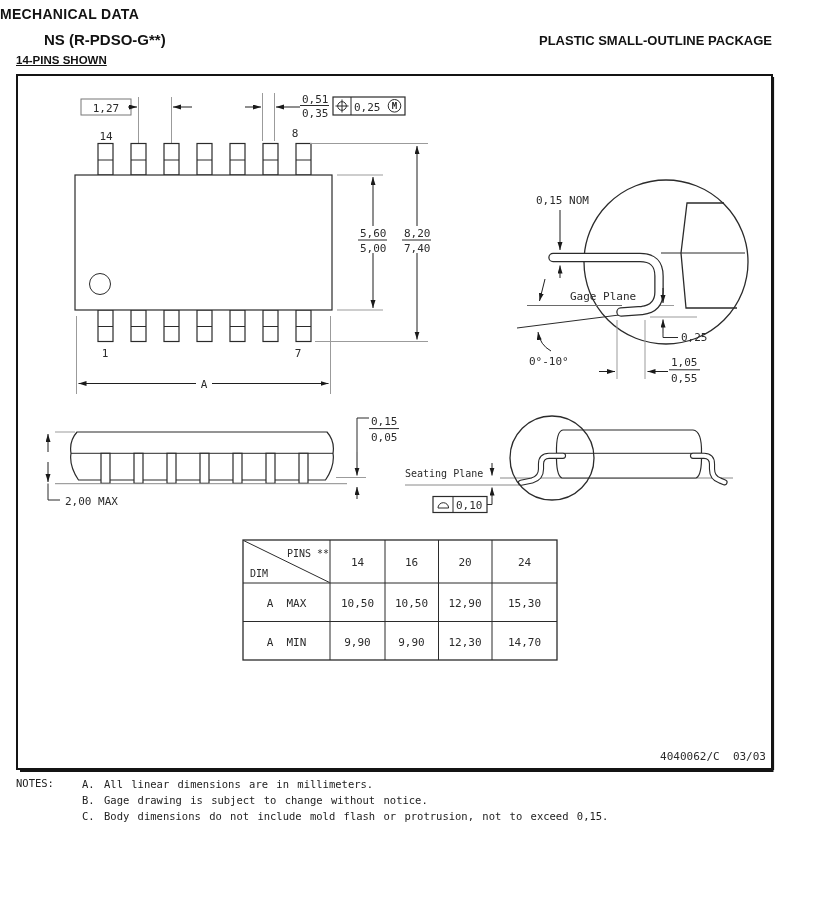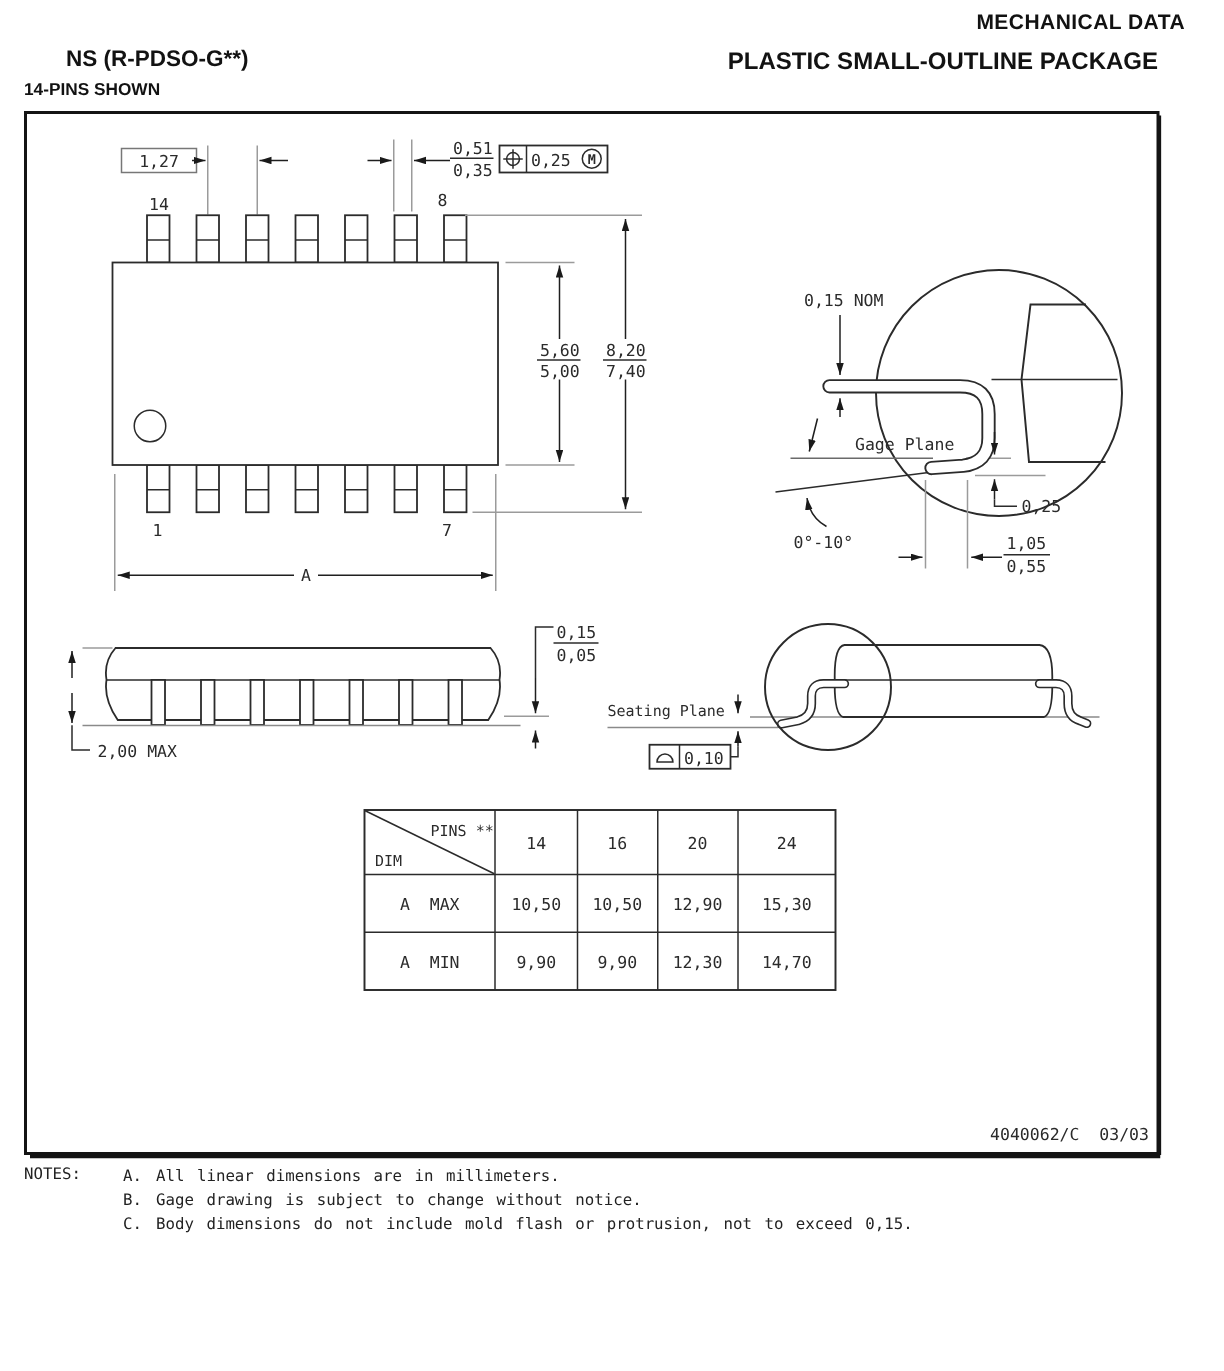--- a/index.html
+++ b/index.html
@@ -1,22 +1,22 @@
 <!DOCTYPE html>
 <html><head>
 <meta charset="utf-8">
 <style>
   html,body{margin:0;padding:0;background:#fff;}
   #page{position:relative;width:816px;height:914px;background:#fff;overflow:hidden;
         font-family:"Liberation Sans",sans-serif;color:#111;}
   .hdr{position:absolute;font-weight:bold;color:#121212;}
-  #title{top:6px;left:0;width:790px;text-align:right;font-size:14px;letter-spacing:.3px;}
+  #title{top:6px;left:0;width:790px;text-align:left;font-size:14px;letter-spacing:.3px;}
   #pkgcode{top:31px;left:16px;font-size:15px;margin-left:28px;}
-  #pinsshown{top:54px;left:16px;font-size:11.5px;}
-  #pkgtype{top:33px;right:44px;font-size:16px;}
+  #pinsshown{top:54px;left:16px;font-size:11.5px;text-decoration:underline;}
+  #pkgtype{top:33px;right:44px;font-size:13px;}
   svg{position:absolute;top:0;left:0;}
   svg text{font-family:"DejaVu Sans Mono",monospace;fill:#2b2b2b;white-space:pre;}
   .t11{font-size:11px;}
   .t10{font-size:10px;}
   .t9{font-size:9px;font-weight:bold;}
   .mid{text-anchor:middle;}
   .end{text-anchor:end;}
   .obj{stroke:#2b2b2b;stroke-width:1.3;fill:none;}
   .objw{stroke:#2b2b2b;stroke-width:1.2;fill:#fff;}
   .thin{stroke:#2b2b2b;stroke-width:1;fill:none;}

